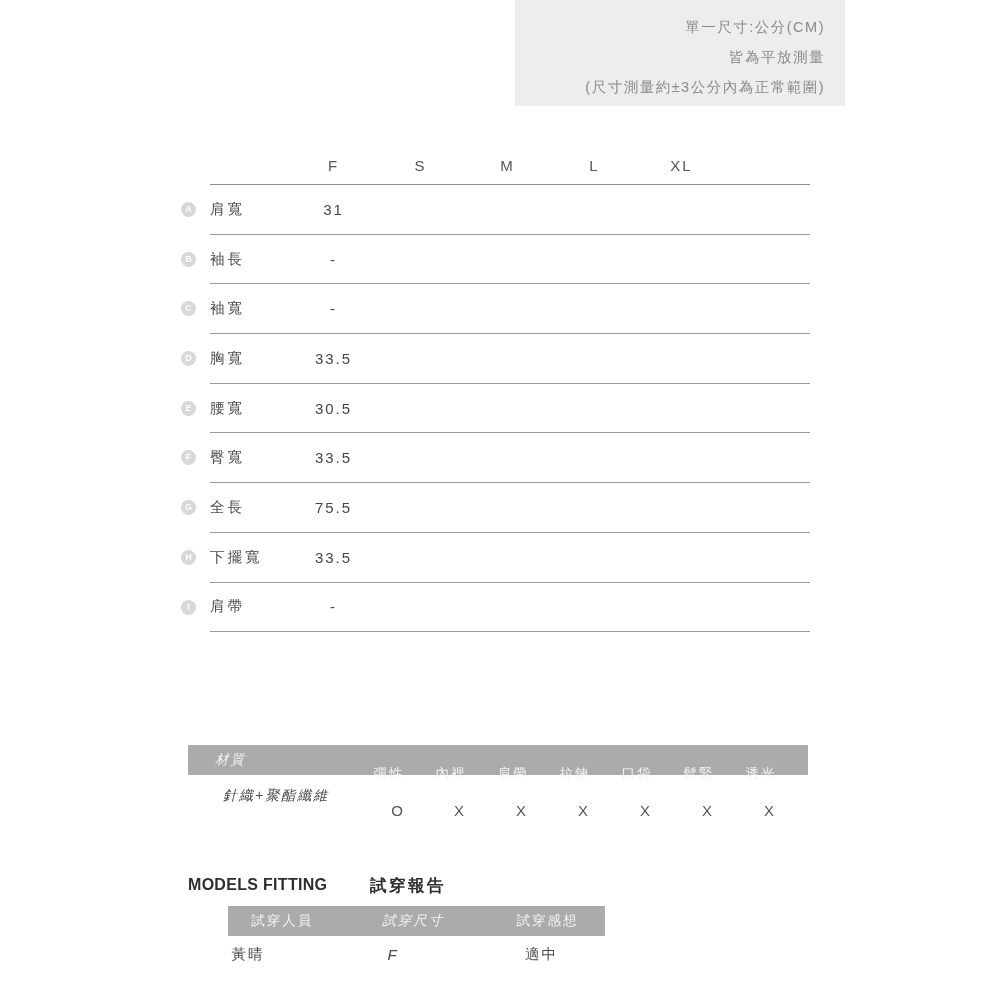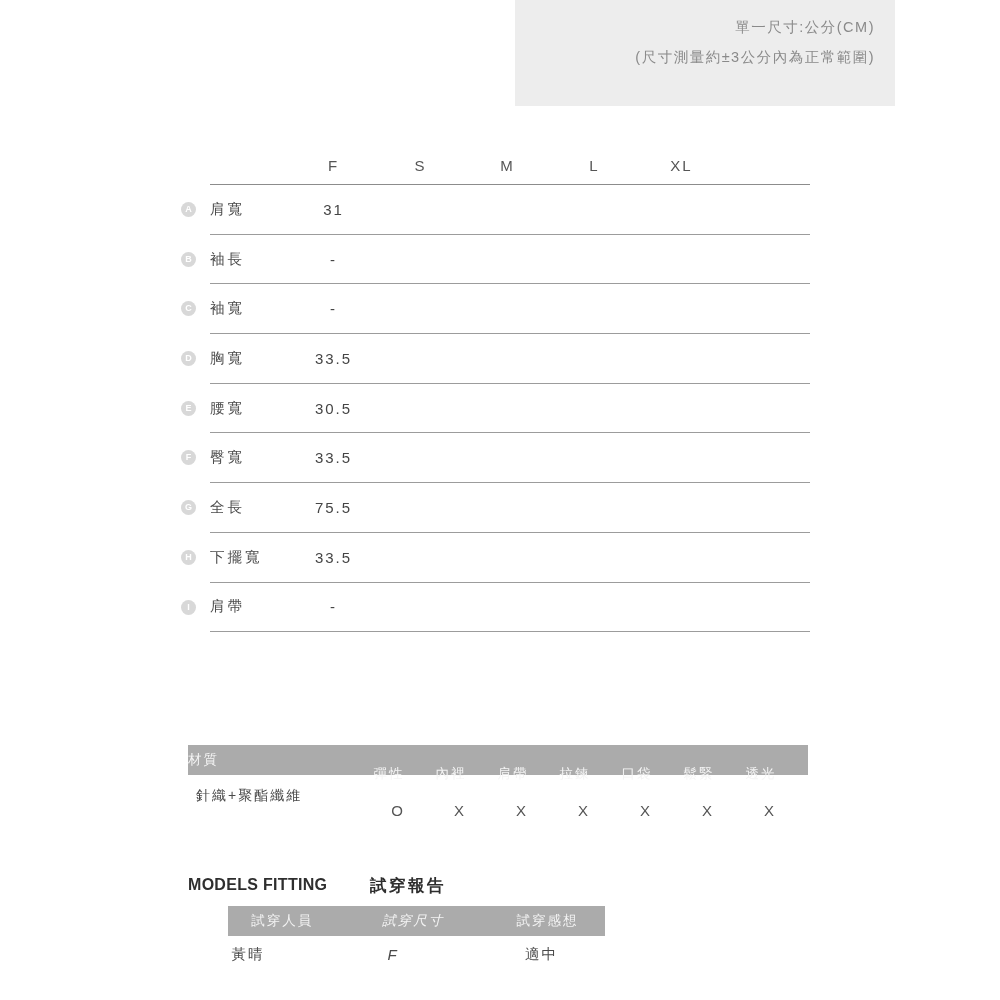--- a/index.html
+++ b/index.html
@@ -5,21 +5,21 @@
   * { margin:0; padding:0; box-sizing:border-box; }
   html,body { background:#fff; }
   body {
     width:1000px; height:1000px; position:relative;
     font-family:"Liberation Sans","DejaVu Sans",sans-serif;
     color:#4a4a4a; overflow:hidden;
   }
 
   
   .note-box {
-    position:absolute; left:515px; top:0; width:380px; height:106px;
+    position:absolute; left:515px; top:0; width:330px; height:106px;
     background:#ededed; text-align:right; padding:12px 20px 15px 0;
     color:#8a8a8a; font-size:14.5px;
   }
   .note-line { line-height:30px; letter-spacing:1.5px; }
 
   
   .size-table { position:absolute; left:210px; top:147px; width:600px; }
   .st-header {
     display:flex; align-items:center; height:38px;
     border-bottom:1px solid #8c8c8c; color:#555; font-size:15px;
@@ -50,39 +50,40 @@
   
   .gray-bar {
     height:30px; background:#ababab; display:flex; align-items:center;
     color:#f4f4f4; font-size:13.5px;
   }
   .data-row { display:flex; align-items:center; color:#4a4a4a; }
 
   
   .pd { left:188px; top:734px; width:620px; }
   .pd .gray-bar { margin-top:11px; }
-  .pd-first { width:170px; letter-spacing:2px; }
+  .pd-first { width:170px; padding-left:27px; letter-spacing:2px;font-style:italic; }
   .pd-col { width:62px; text-align:center; letter-spacing:2px;margin-top:28px; }
   .pd .data-row { height:42px; font-size:14px; letter-spacing:1px;justify-content:center; }
   .pd .data-row .pd-col { font-size:15px; color:#555; letter-spacing:0; }
 
   
   .mf { left:188px; top:876px; width:417px; }
   .mf .gray-bar { margin-top:9px;margin-left:40px; }
   .mf-col1 { width:120px; text-align:center; letter-spacing:2px; }
   .mf-col2 { width:170px; text-align:center; letter-spacing:2px;font-style:italic; }
   .mf-col3 { width:127px; text-align:center; letter-spacing:2px; }
   .mf .data-row { height:36px; font-size:14.5px; }
   .mf .data-row .mf-col2 { font-size:15px; }
 </style>
 </head>
 <body>
 
 <div class="note-box">
   <div class="note-line">單一尺寸:公分(CM)</div>
+  <div class="note-line">皆為平放測量</div>
   <div class="note-line">(尺寸測量約±3公分內為正常範圍)</div>
 </div>
 
 <div class="size-table">
   <div class="st-header">
     <div class="st-spacer"></div>
     <div class="st-col">F</div>
     <div class="st-col">S</div>
     <div class="st-col">M</div>
     <div class="st-col">L</div>

